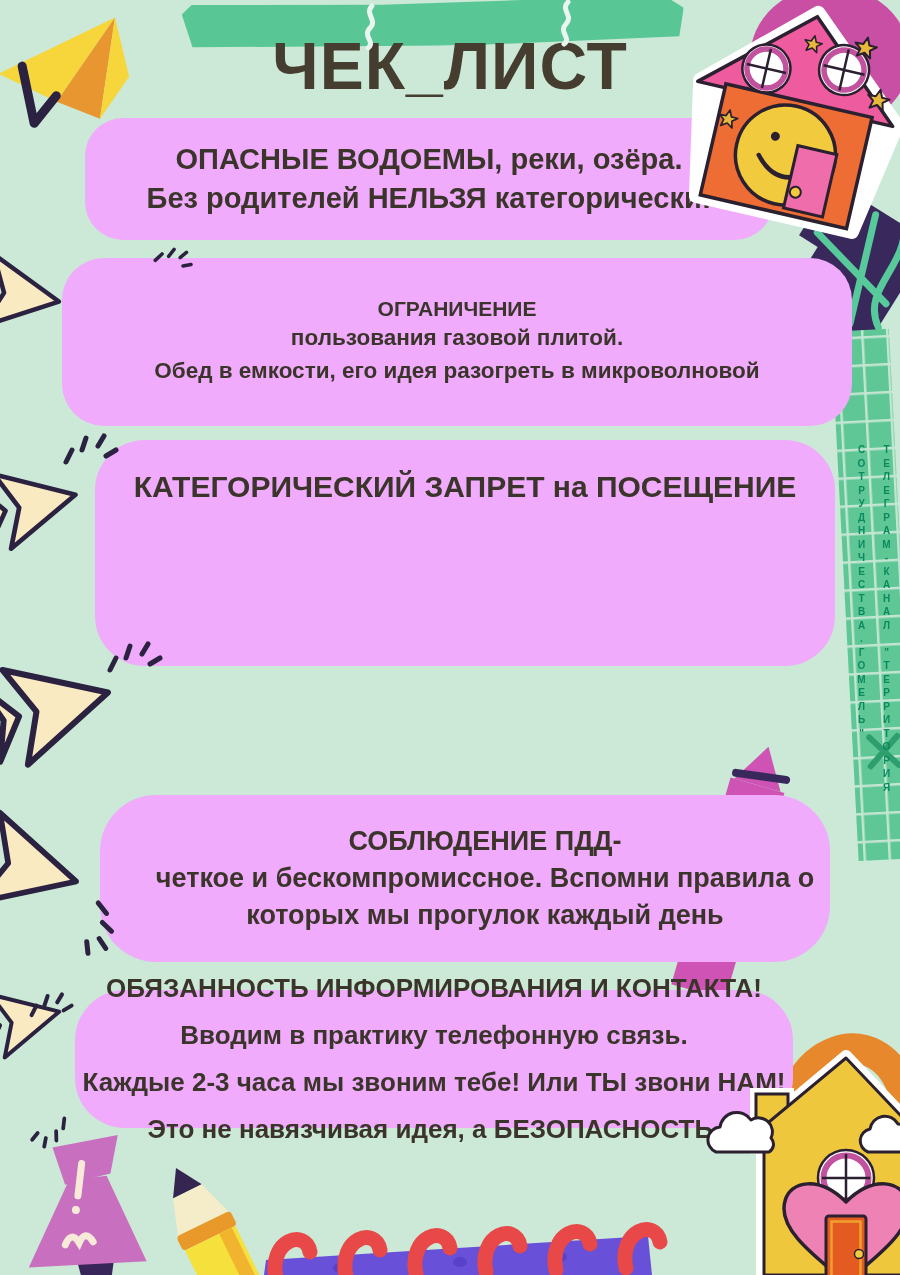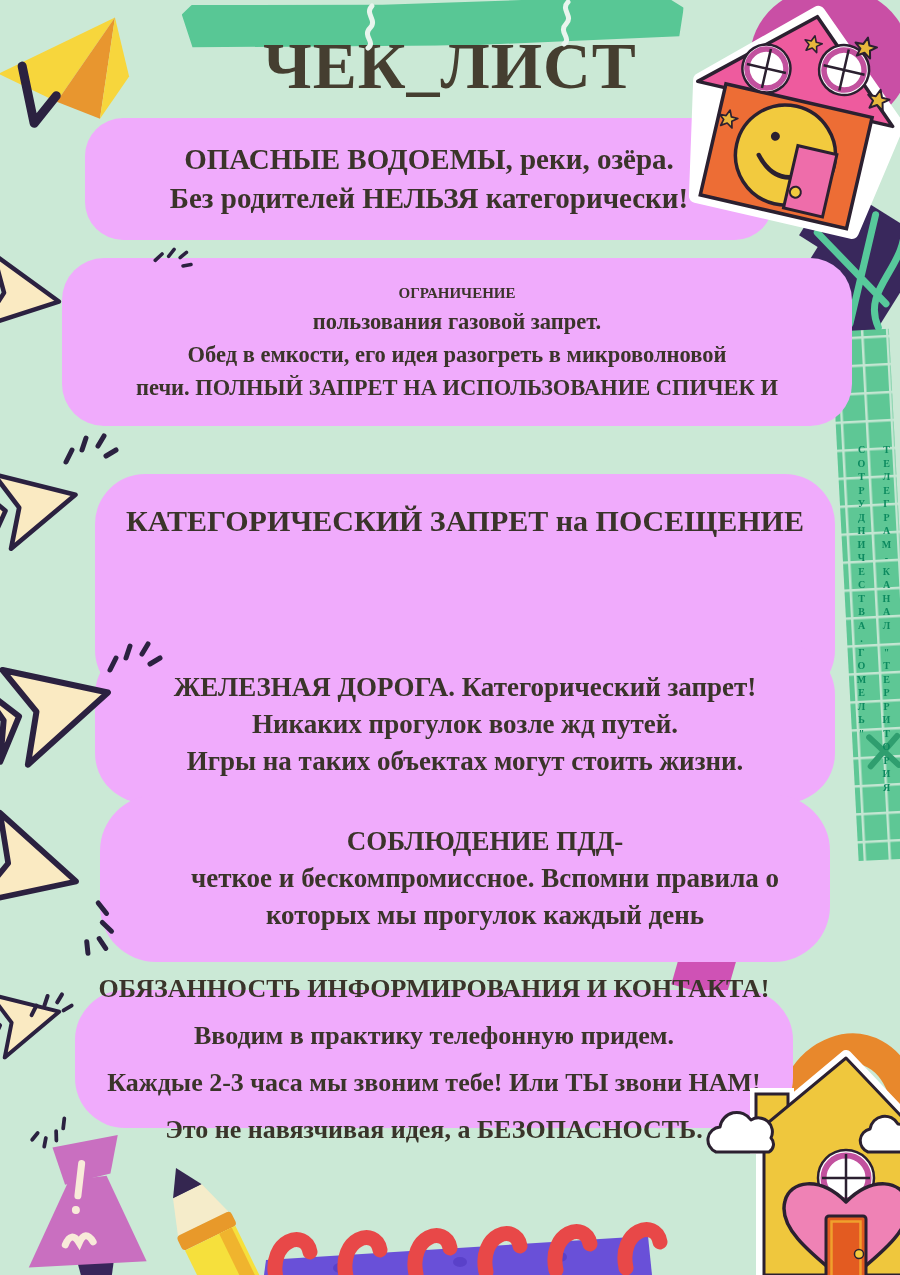--- a/index.html
+++ b/index.html
@@ -1,18 +1,18 @@
 <!DOCTYPE html>
 <html><head>
 <meta charset="utf-8">
 <style>
   html,body{margin:0;padding:0;background:#9db8a8;}
   .poster{
     position:relative;width:900px;height:1275px;overflow:hidden;
-    background:#cbe9d6;font-family:Liberation Serif, serif;
+    background:#cbe9d6;font-family:Liberation Sans, sans-serif;
   }
   .layer{position:absolute;left:0;top:0;width:900px;height:1275px;pointer-events:none;}
   .layerA{z-index:1;}
   .layerB{z-index:4;}
   .tape{
     position:absolute;left:182px;top:0;width:502px;height:46px;background:#58c795;z-index:2;
     transform:rotate(-1.2deg);
     clip-path:polygon(0 20%,2% 0,40% 8%,96% 0,100% 28%,99% 90%,58% 100%,2% 92%);
   }
   .title{
@@ -20,22 +20,22 @@
     font-size:66px;line-height:80px;font-weight:800;letter-spacing:1px;color:#453e30;
   }
   .card{
     position:absolute;background:#f0abfc;z-index:2;box-sizing:border-box;
     display:flex;flex-direction:column;align-items:center;justify-content:center;
     text-align:center;color:#3a342a;font-weight:700;
   }
   .card .ln{white-space:nowrap;}
   .c1{left:85px;top:118px;width:688px;height:122px;border-radius:38px;font-size:29px;line-height:39px;}
   .c2{left:62px;top:258px;width:790px;height:168px;border-radius:42px;font-size:22.5px;line-height:33px;}
-  .c2 .small{font-size:15px;line-height:24px;}
-  .c3{left:95px;top:474px;width:740px;height:226px;border-radius:50px;font-size:30px;line-height:41px;
+  .c2 .small{font-size:21px;line-height:24px;}
+  .c3{left:95px;top:440px;width:740px;height:226px;border-radius:50px;font-size:30px;line-height:41px;
       justify-content:flex-start;padding-top:26px;}
   .c4{left:95px;top:645px;width:740px;height:158px;border-radius:50px;font-size:27px;line-height:37px;}
   .c5{left:100px;top:795px;width:730px;height:167px;border-radius:56px;font-size:27px;line-height:37px;padding-left:40px;}
   .c6{left:75px;top:990px;width:718px;height:138px;border-radius:50px;font-size:26px;line-height:35px;gap:12px;}
   .vtext{
     position:absolute;left:849px;top:444px;height:420px;z-index:3;
     writing-mode:vertical-rl;text-orientation:upright;
     font-size:10px;font-weight:700;letter-spacing:2.5px;line-height:25px;color:#0c8a5f;
   }
 </style>
@@ -79,44 +79,38 @@
   <div class="tape"></div>
   <h1 class="title">ЧЕК_ЛИСТ</h1>
 
   <div class="card c1">
     <div class="ln">ОПАСНЫЕ ВОДОЕМЫ, реки, озёра.</div>
     <div class="ln">Без родителей НЕЛЬЗЯ категорически!</div>
   </div>
 
   <div class="card c2">
     <div class="ln small">ОГРАНИЧЕНИЕ</div>
-    <div class="ln">пользования газовой запрет.</div>
+    <div class="ln">пользования газовой плитой.</div>
     <div class="ln">Обед в емкости, его идея разогреть в микроволновой</div>
-    <div class="ln">печи. ПОЛНЫЙ ЗАПРЕТ НА ИСПОЛЬЗОВАНИЕ СПИЧЕК И</div>
   </div>
 
   <div class="card c3">
     <div class="ln">КАТЕГОРИЧЕСКИЙ ЗАПРЕТ на ПОСЕЩЕНИЕ</div>
   </div>
 
-  <div class="card c4">
-    <div class="ln">ЖЕЛЕЗНАЯ ДОРОГА. Категорический запрет!</div>
-    <div class="ln">Никаких  прогулок возле жд путей.</div>
-    <div class="ln">Игры на таких объектах могут стоить жизни.</div>
-  </div>
 
   <div class="card c5">
     <div class="ln">СОБЛЮДЕНИЕ ПДД-</div>
     <div class="ln">четкое и бескомпромиссное. Вспомни правила о</div>
     <div class="ln">которых мы прогулок каждый день</div>
   </div>
 
   <div class="card c6">
     <div class="ln">ОБЯЗАННОСТЬ ИНФОРМИРОВАНИЯ И КОНТАКТА!</div>
-    <div class="ln">Вводим в практику телефонную придем.</div>
+    <div class="ln">Вводим в практику телефонную связь.</div>
     <div class="ln">Каждые 2-3 часа  мы звоним тебе! Или ТЫ звони НАМ!</div>
     <div class="ln">Это не навязчивая идея, а БЕЗОПАСНОСТЬ.</div>
   </div>
 
   <div class="vtext">
     <div>ТЕЛЕГРАМ-КАНАЛ "ТЕРРИТОРИЯ</div>
     <div>СОТРУДНИЧЕСТВА.ГОМЕЛЬ"</div>
   </div>
 
   <svg class="layer layerB" viewBox="0 0 900 1275">

